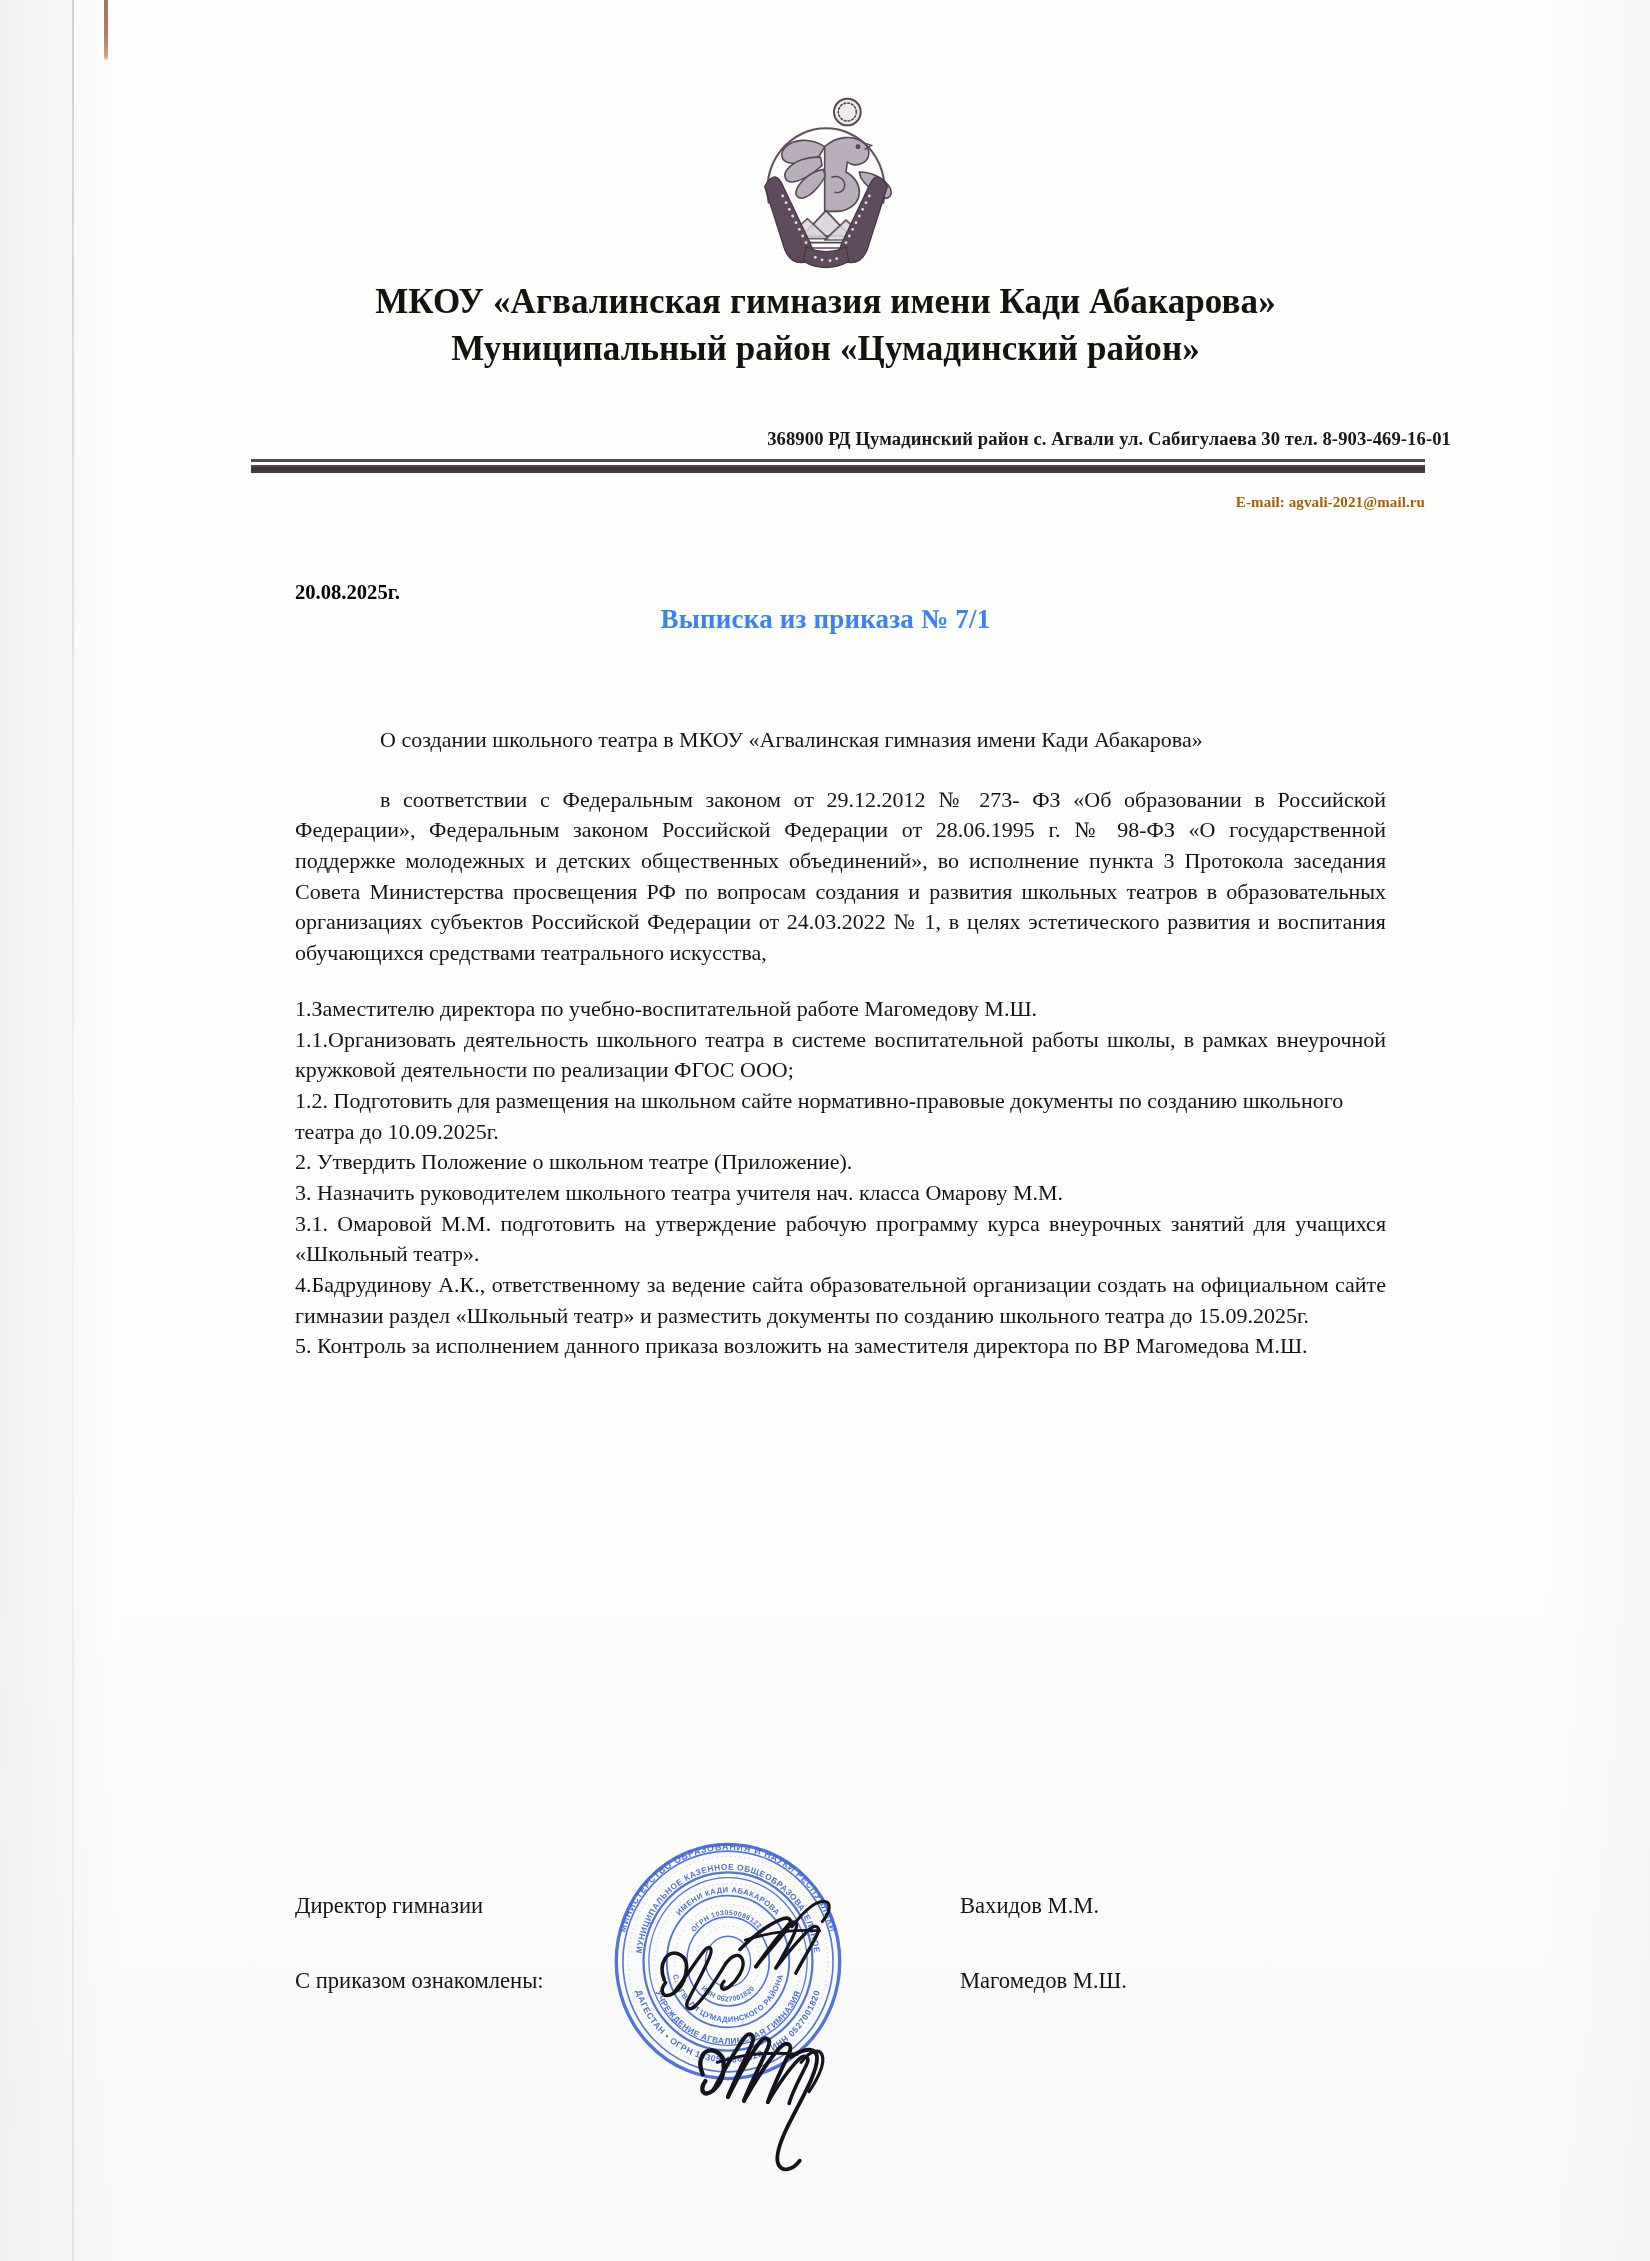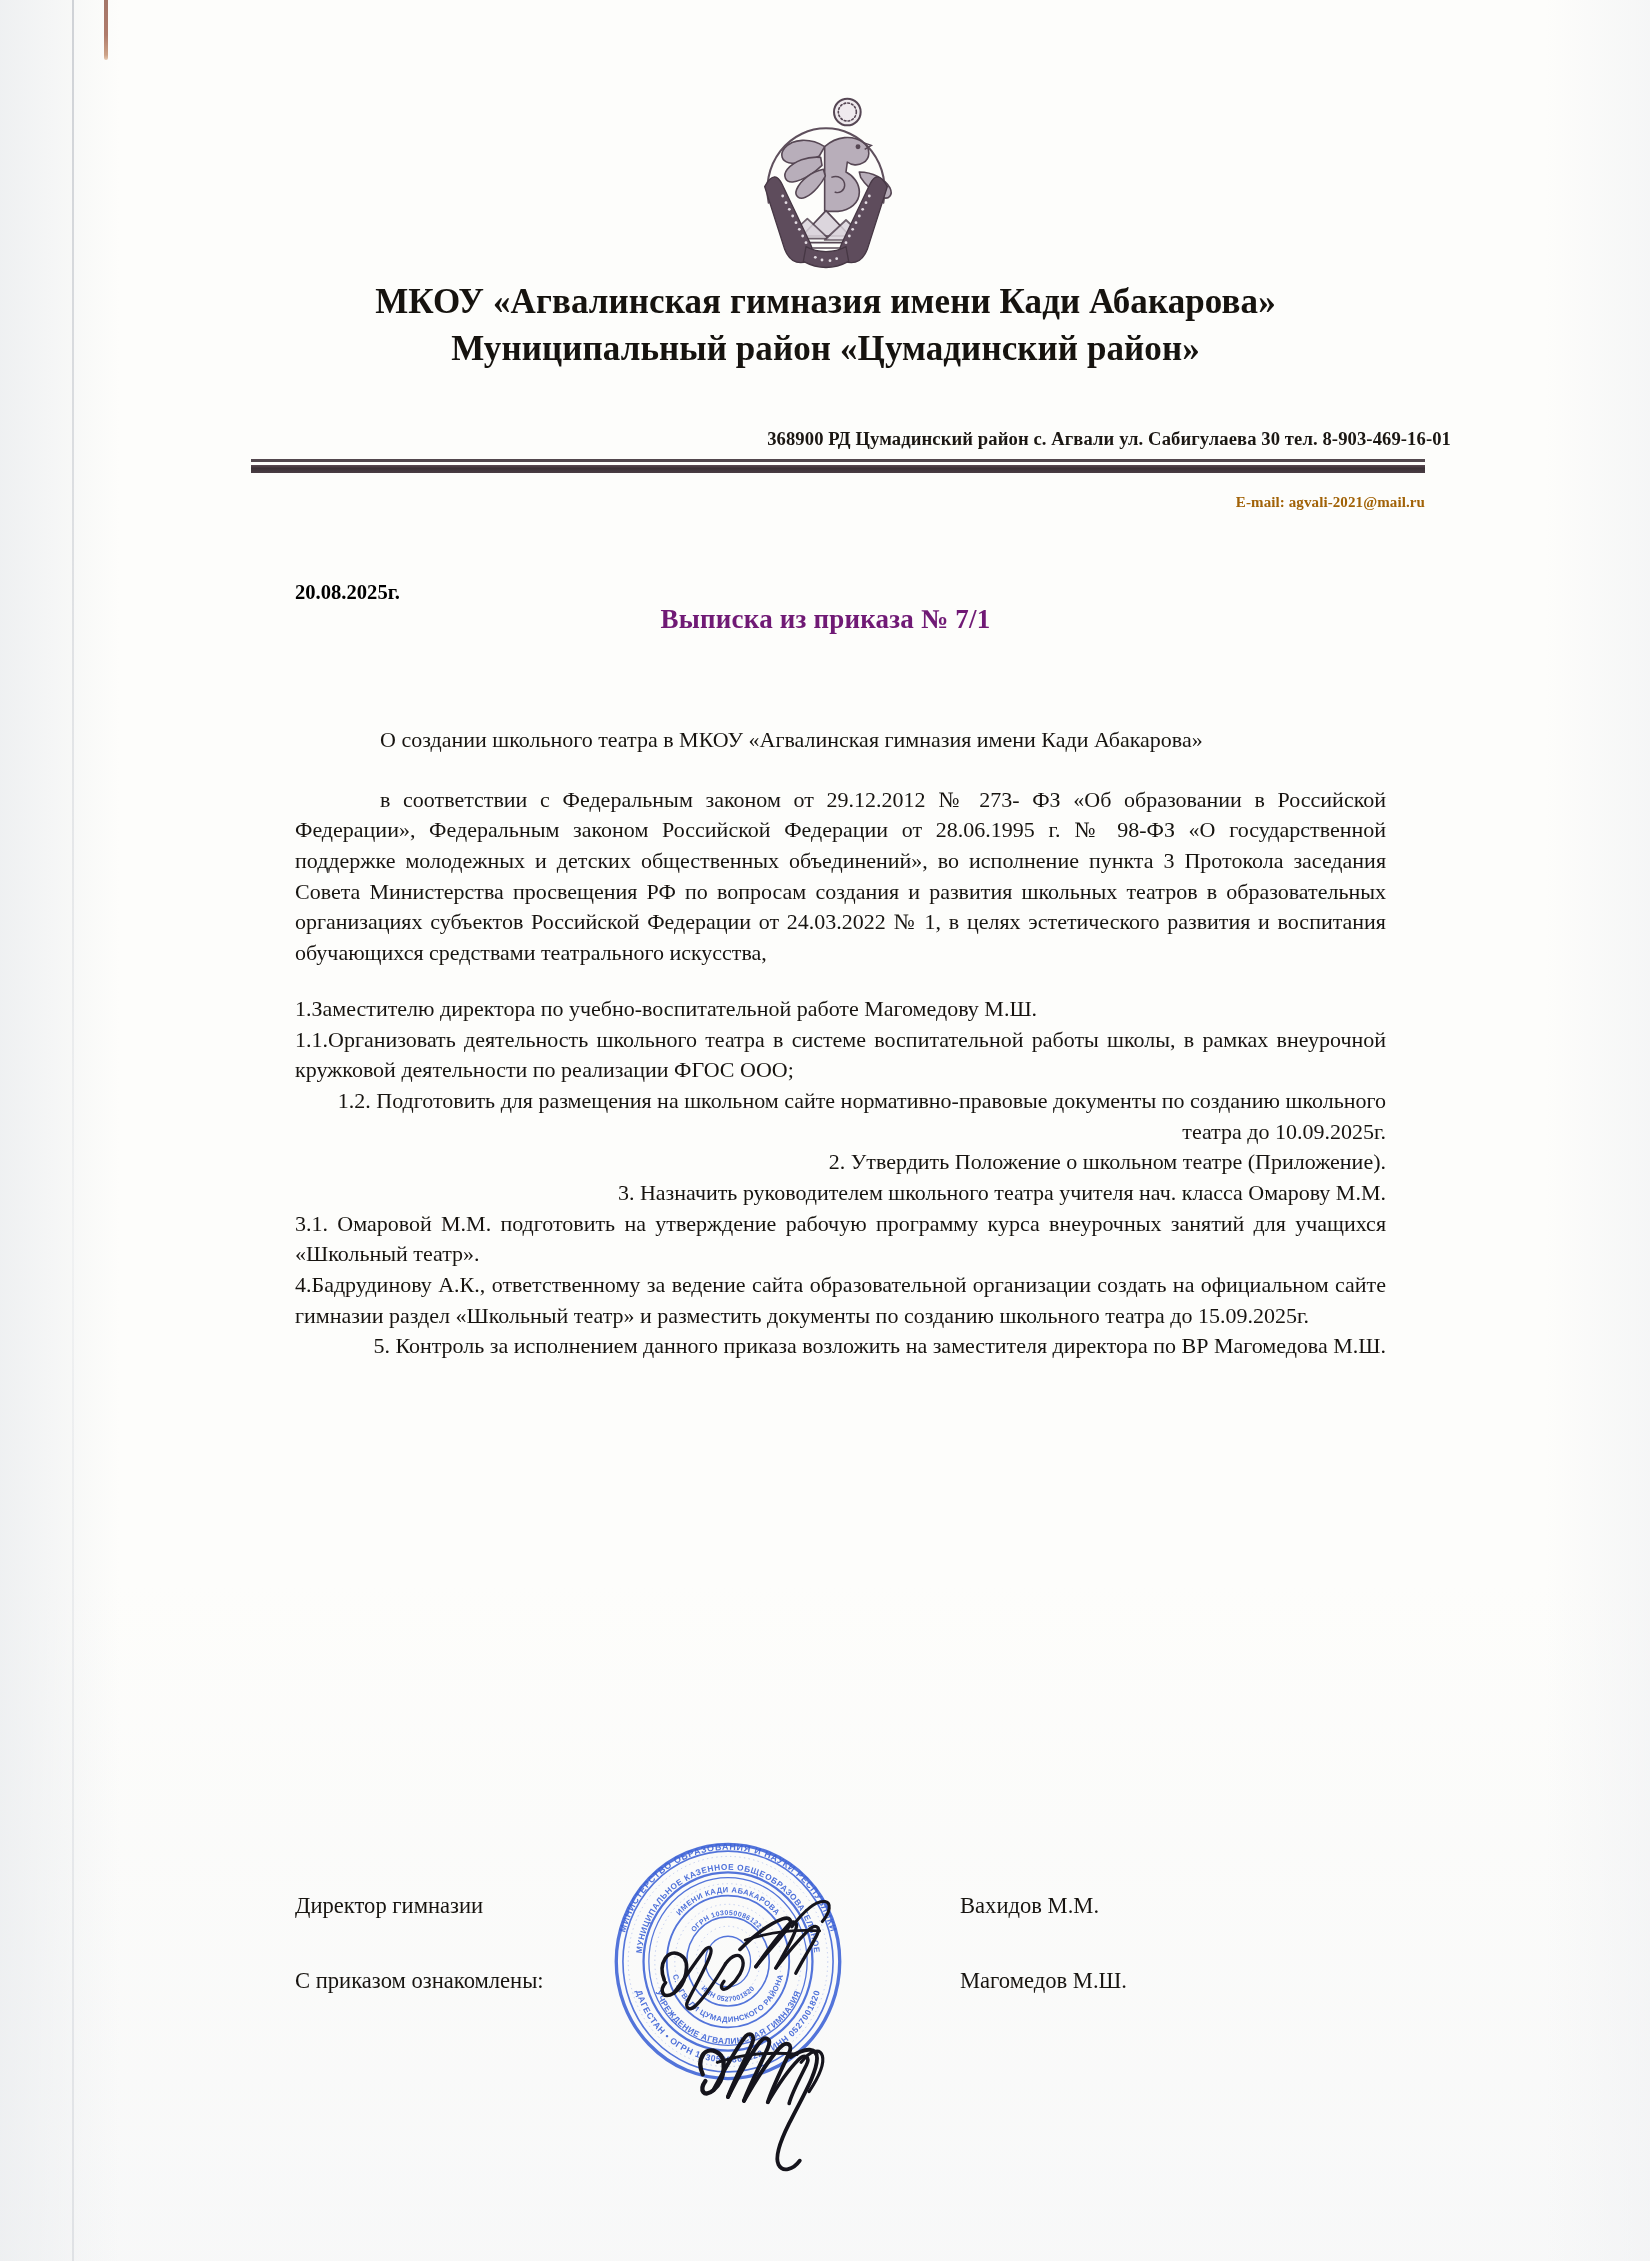--- a/index.html
+++ b/index.html
@@ -127,21 +127,21 @@
     color: #000000;
   }
   .doc-title {
     position: absolute;
     left: 0; right: 0;
     top: 604px;
     text-align: center;
     font-weight: 700;
     font-size: 27px;
     letter-spacing: 0.2px;
-    color: #701a75;
+    color: #3b82f6;
   }
 
   
   .body-wrap {
     position: absolute;
     left: 295px;
     width: 1091px;
     top: 725px;
     font-size: 22px;
     line-height: 1.395;
@@ -164,21 +164,21 @@
     margin: 0 0 28px 0;
     padding-left: 239px;
     font-size: 22.6px;
     letter-spacing: 0.3px;
   }
   .item {
     margin: 0;
     text-align: justify;
     text-justify: inter-word;
   }
-  .item.nojust { text-align: right; }
+  .item.nojust { text-align: left; }
 
   
   .sig-block {
     position: absolute;
     left: 295px;
     width: 1091px;
     top: 1893px;
     font-size: 22.6px;
     color: #171410;
   }

